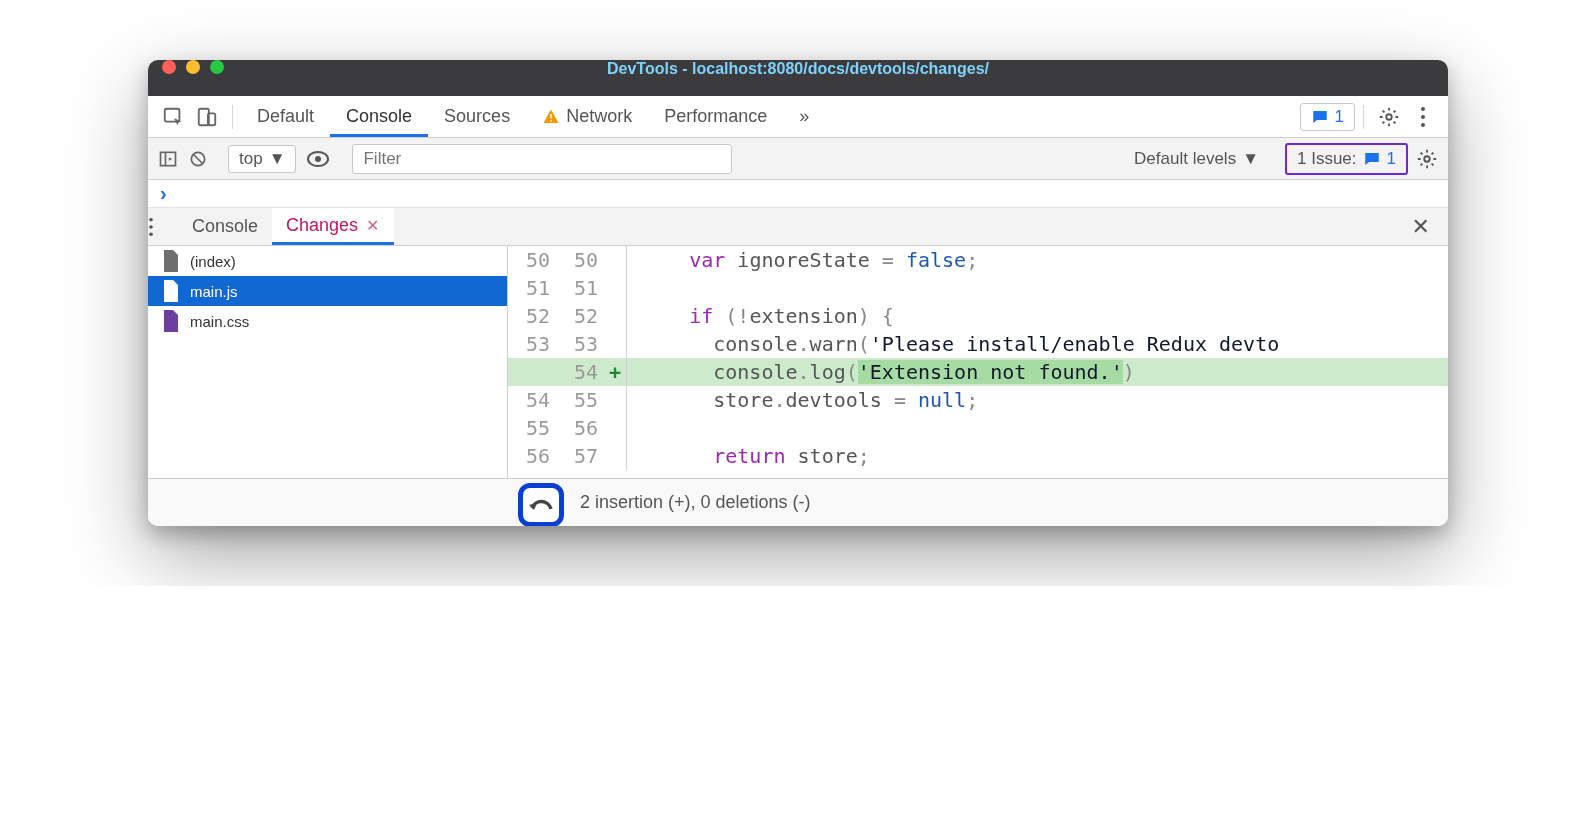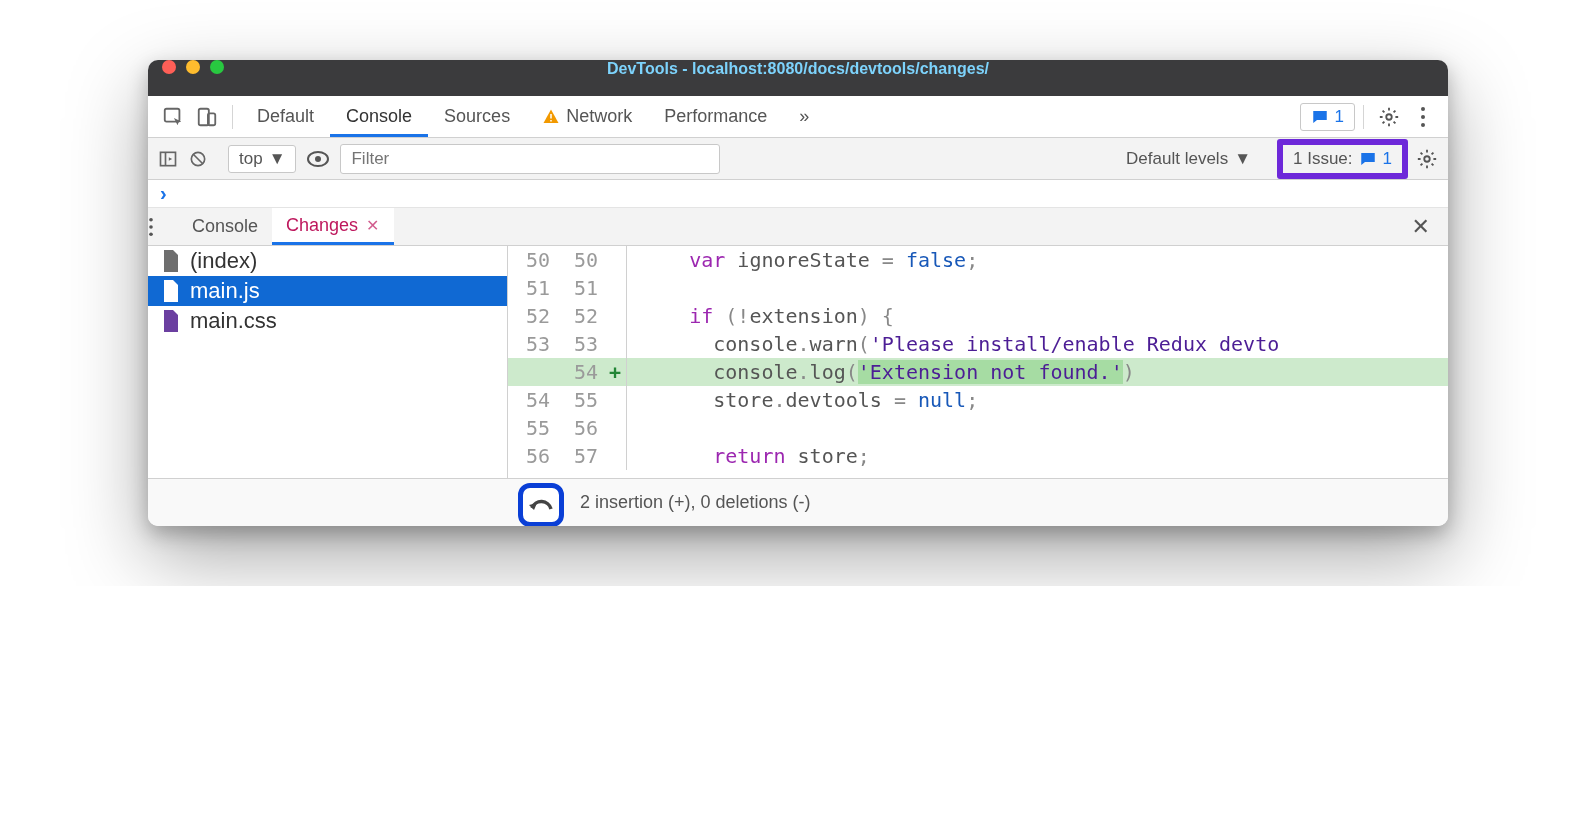--- a/index.html
+++ b/index.html
@@ -74,62 +74,62 @@
   font-size:17px; color:#555;
   background:#f3f3f3;
 }
 .console-toolbar .pill {
   border:1px solid #c8c8c8; background:#fff;
   border-radius:3px; padding:3px 10px; display:flex; align-items:flex-start; gap:6px;
 }
 .filter-input {
   flex: 0 0 380px;
   border:1px solid #c8c8c8; border-radius:3px;
-  height:30px; padding:4px 10px; font-size:17px; color:#888; background:#fff;
+  height:30px; padding:4px 10px; font-size:17px; color:#888; background:#fff;margin-left:12px;
 }
 .levels { margin-left:auto; display:flex; align-items:center; gap:8px; }
-.issues-pill { border:6px solid #6d28d9; border-radius:3px; padding:4px 10px; display:flex; align-items:center; gap:6px; font-size:17px; }
+.issues-pill { border:2px solid #6d28d9; border-radius:3px; padding:4px 10px; display:flex; align-items:center; gap:6px; font-size:17px; }
 
 
 .prompt-row { height:28px; display:flex; align-items:center; padding:0 12px; color:#1a73e8; font-size:20px; font-weight:700; border-bottom:1px solid #e4e4e4;}
 
 
 .drawer-tabs {
   display:flex; align-items:center; height:38px;
   border-bottom:1px solid #d0d0d0; background:#f3f3f3;
   font-size:18px; color:#555; padding-right:8px;
 }
 .drawer-tabs .dots { width:30px; text-align:center; font-size:18px; }
 .drawer-tab { padding:0 14px; height:100%; display:flex; align-items:center; gap:8px; }
 .drawer-tab.active { background:#fff; color:#be185d; border-top:0; border-bottom: 3px solid #1a73e8; }
 .drawer-close { margin-left:auto; font-size:22px; color:#555; padding:0 10px; }
 
 
 .changes-body { display:flex; height:232px; }
 .file-tree {
   width:360px; border-right:1px solid #d0d0d0; overflow:auto;
-  font-size:22px;
+  font-size:15px;
 }
 .file-tree .file {
   display:flex; align-items:center; gap:10px; padding:4px 14px; height:30px;
 }
 .file-tree .file.selected { background:#1069d3; color:#fff; }
 .file-tree .file.selected .ficon path, .file-tree .file.selected .ficon rect { fill:#fff; }
 .ficon { width:18px; height:22px; }
 
 .diff-pane { flex:1; overflow:hidden; position:relative; font-family: Menlo, Consolas, monospace; font-size:20px; }
 .diff-row { display:flex; align-items:center; height:28px; line-height:28px; white-space:pre; }
 .ln { width:48px; text-align:right; color:#9a9a9a; padding-right:6px; }
 .ln2 { width:48px; text-align:right; color:#9a9a9a; padding-right:6px; }
 .marker { width:22px; text-align:center; color:#238636; font-weight:700; }
 .gutter-sep { width:1px; background:#d0d0d0; height:100%; margin-right:14px; }
 .code { color:#777; }
 .kw { color:#9c27b0; }
 .bool { color:#1858b8; }
-.str { color:#4c1d95; }
+.str { color:#0f172a; }
 .added { background:#cdeacc; }
 .added .code, .added .str { }
 .added-inner { background:#a6dca3; }
 .ident { color:#555; }
 .punct { color:#888; }
 
 
 .statusbar {
   height:48px; border-top:1px solid #d0d0d0;
   display:flex; align-items:center; padding:0 0 0 360px; 

